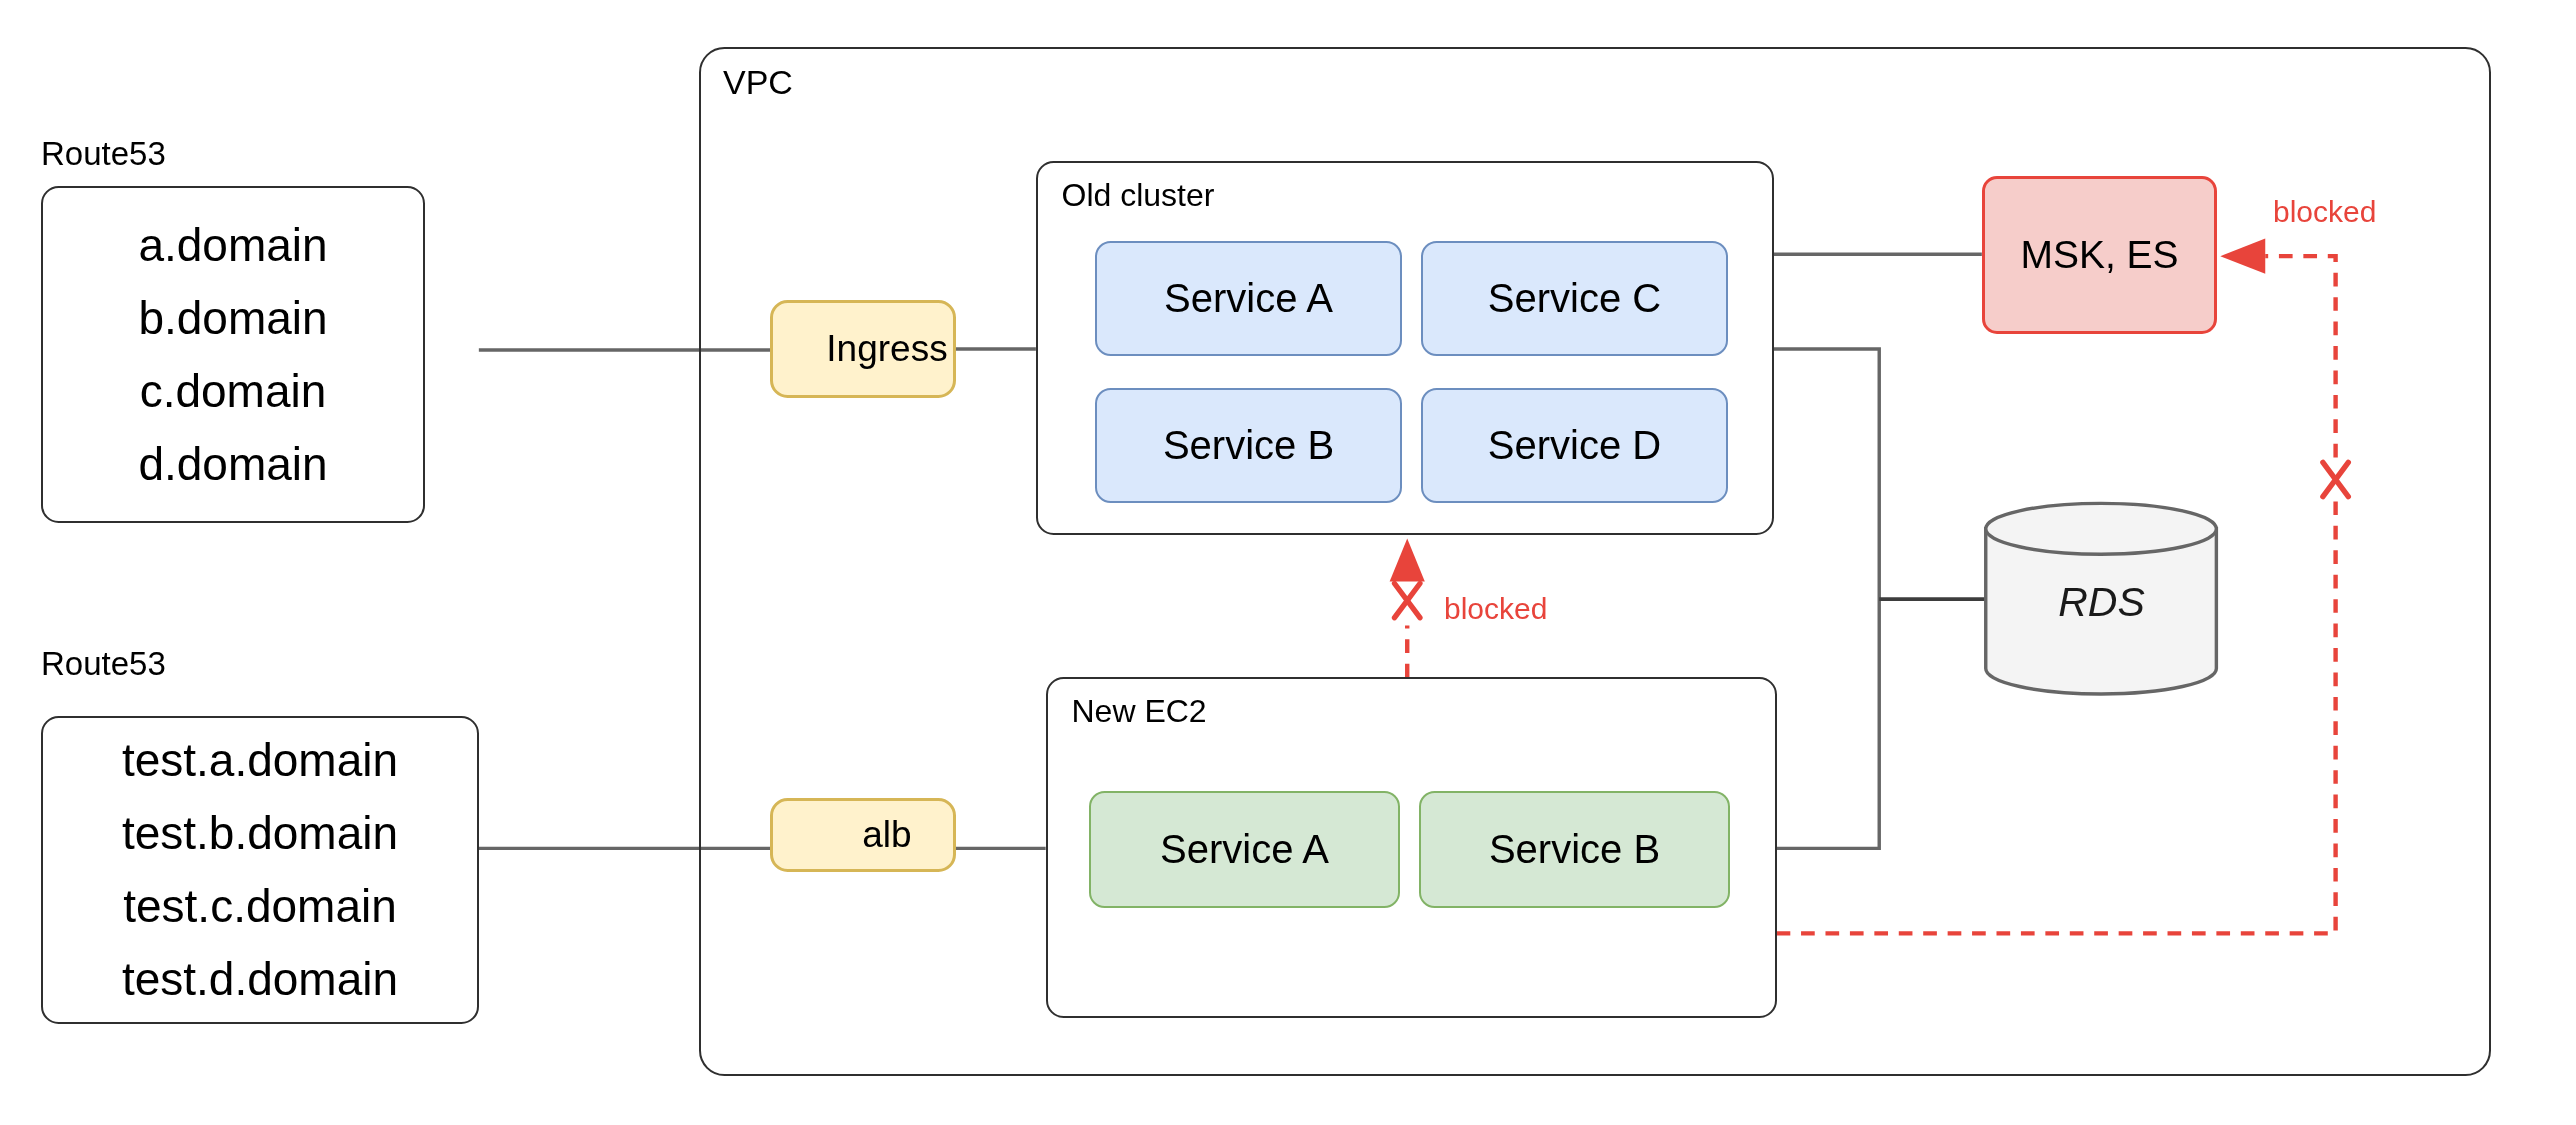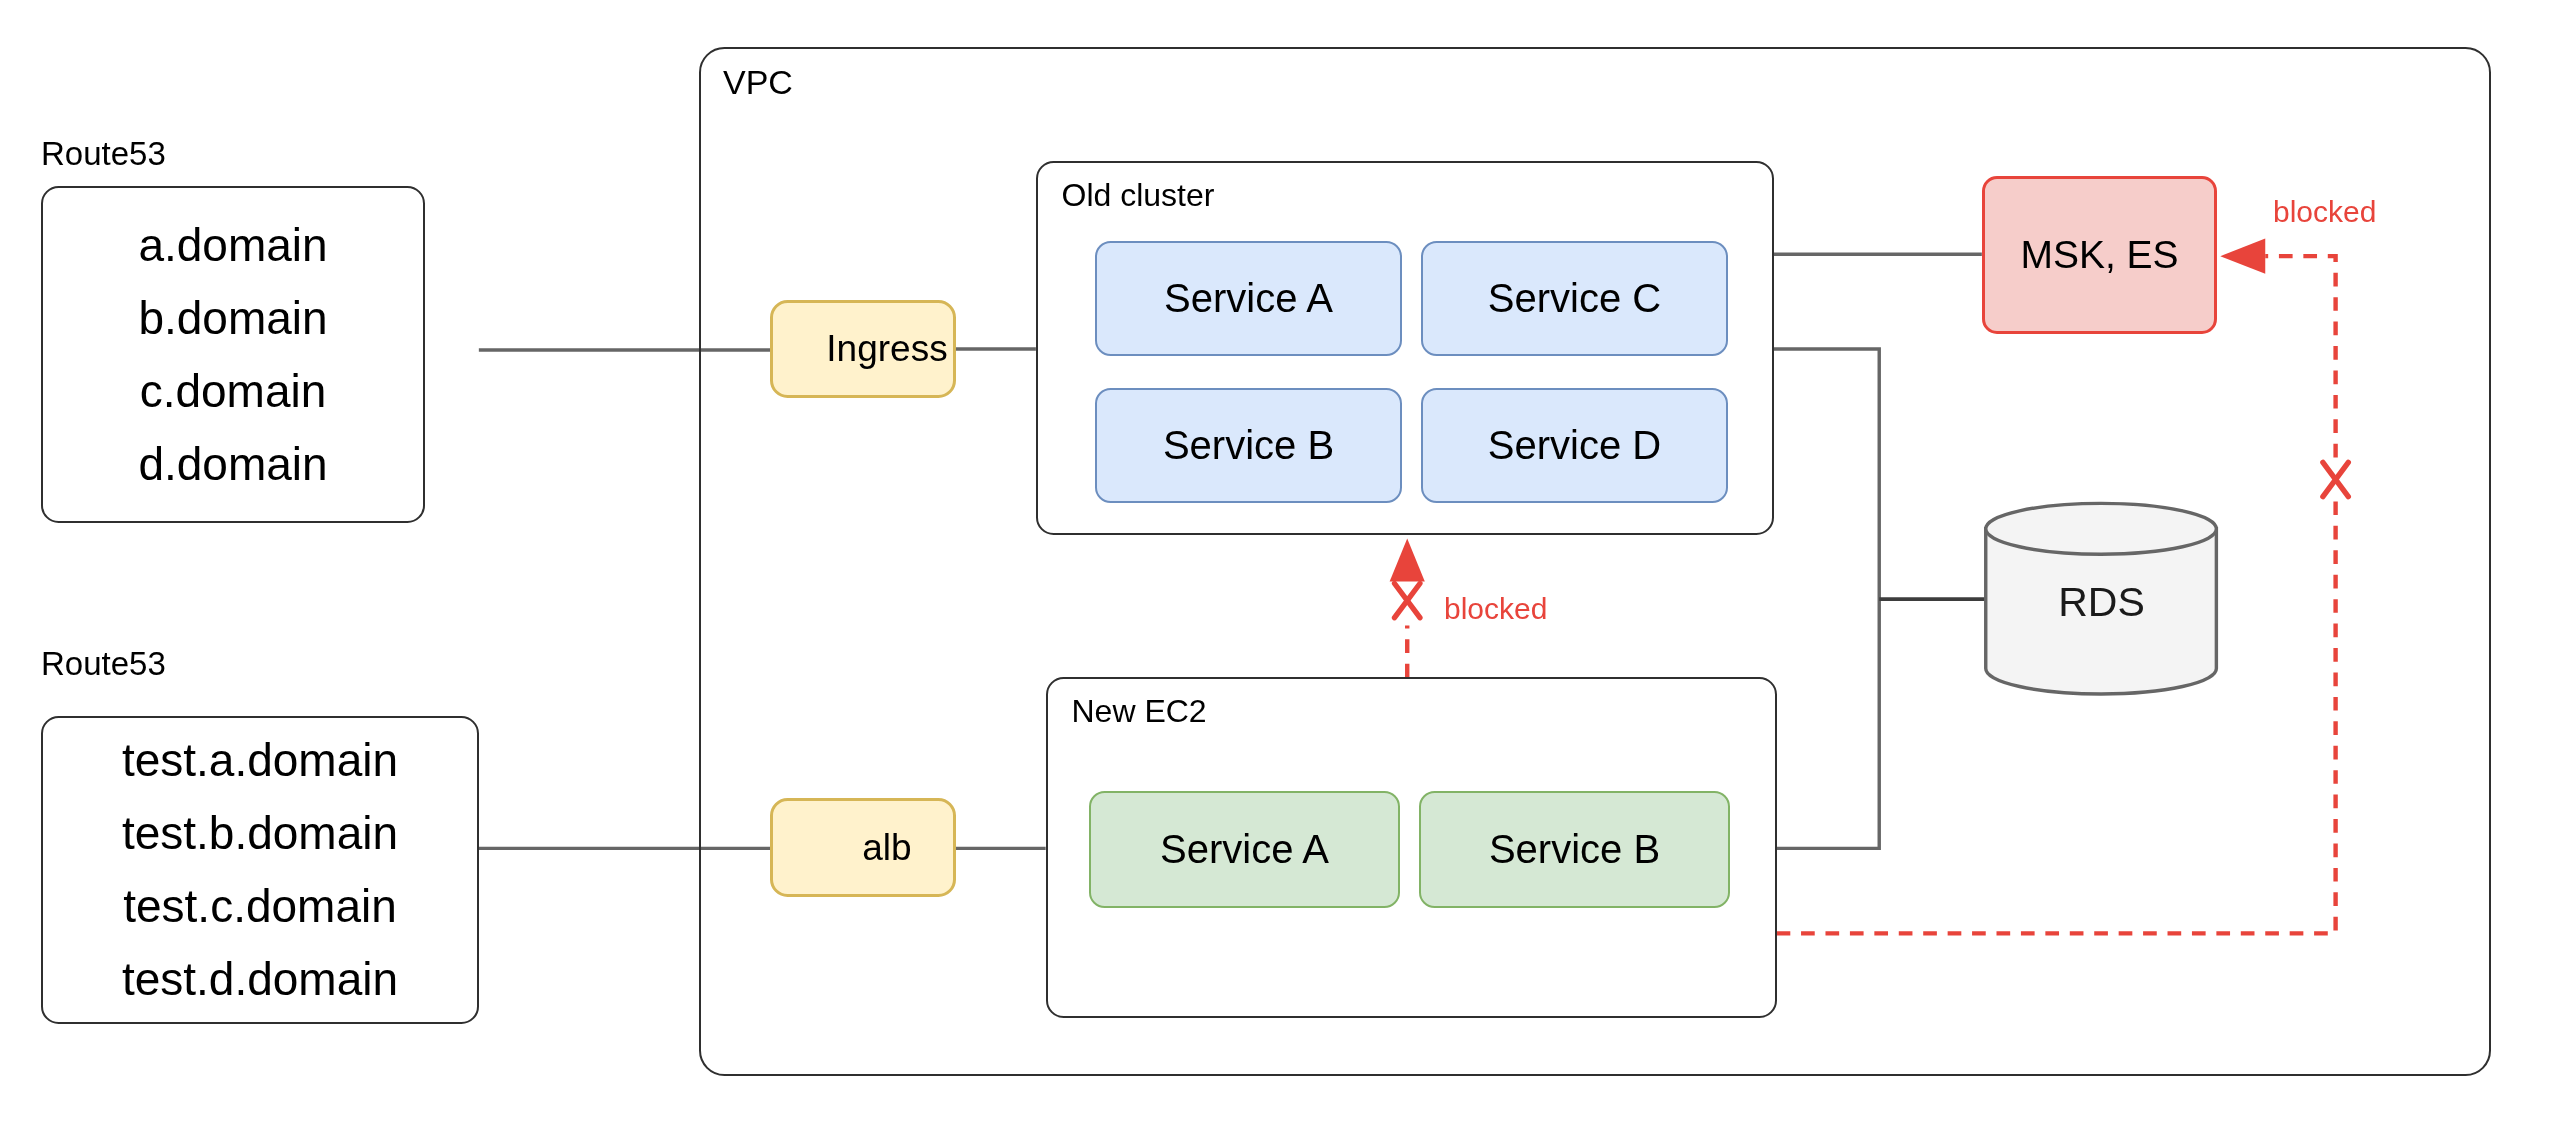--- a/index.html
+++ b/index.html
@@ -114,21 +114,21 @@
       <div>test.d.domain</div>
     </div>
   </div>
 
   <div class="outline-box vpc" style="left:699px; top:47px; width:1792px; height:1029px; background:transparent;"></div>
   <div class="corner-label" style="left:723px; top:63px; font-size:34px;">VPC</div>
 
   <div class="gateway" style="left:770px; top:300px; width:186px; height:98px;">
     <span>Ingress</span>
   </div>
-  <div class="gateway" style="left:770px; top:798px; width:186px; height:99px;">
+  <div class="gateway" style="left:770px; top:798px; width:186px; height:74px;">
     <span>alb</span>
   </div>
 
   <div class="outline-box" style="left:1036px; top:161px; width:738px; height:374px;">
     <div class="corner-label" style="left:23.5px; top:13.7px;">Old cluster</div>
     <div class="svc blue" style="left:57px;  top:78px;  width:307px; height:115px;">Service A</div>
     <div class="svc blue" style="left:383px; top:78px;  width:307px; height:115px;">Service C</div>
     <div class="svc blue" style="left:57px;  top:225px; width:307px; height:115px;">Service B</div>
     <div class="svc blue" style="left:383px; top:225px; width:307px; height:115px;">Service D</div>
   </div>
@@ -136,19 +136,19 @@
   <div class="outline-box" style="left:1046px; top:677px; width:731px; height:341px;">
     <div class="corner-label" style="left:23.5px; top:13.7px;">New EC2</div>
     <div class="svc green" style="left:41px;  top:112px; width:311px; height:117px;">Service A</div>
     <div class="svc green" style="left:371px; top:112px; width:311px; height:117px;">Service B</div>
   </div>
 
   <div class="msk" style="left:1982px; top:176px; width:235px; height:158px;">
     <span>MSK, ES</span>
   </div>
 
-  <div class="rds-label" style="left:1986px; top:579px; width:231px;">RDS</div>
+  <div class="rds-label" style="left:1986px; top:579px; width:231px;font-style:italic;">RDS</div>
 
   <div class="blocked" style="left:1444px; top:592px;">blocked</div>
   <div class="blocked" style="left:2273px; top:195px;">blocked</div>
 
 </div>
 
 
 </body></html>

